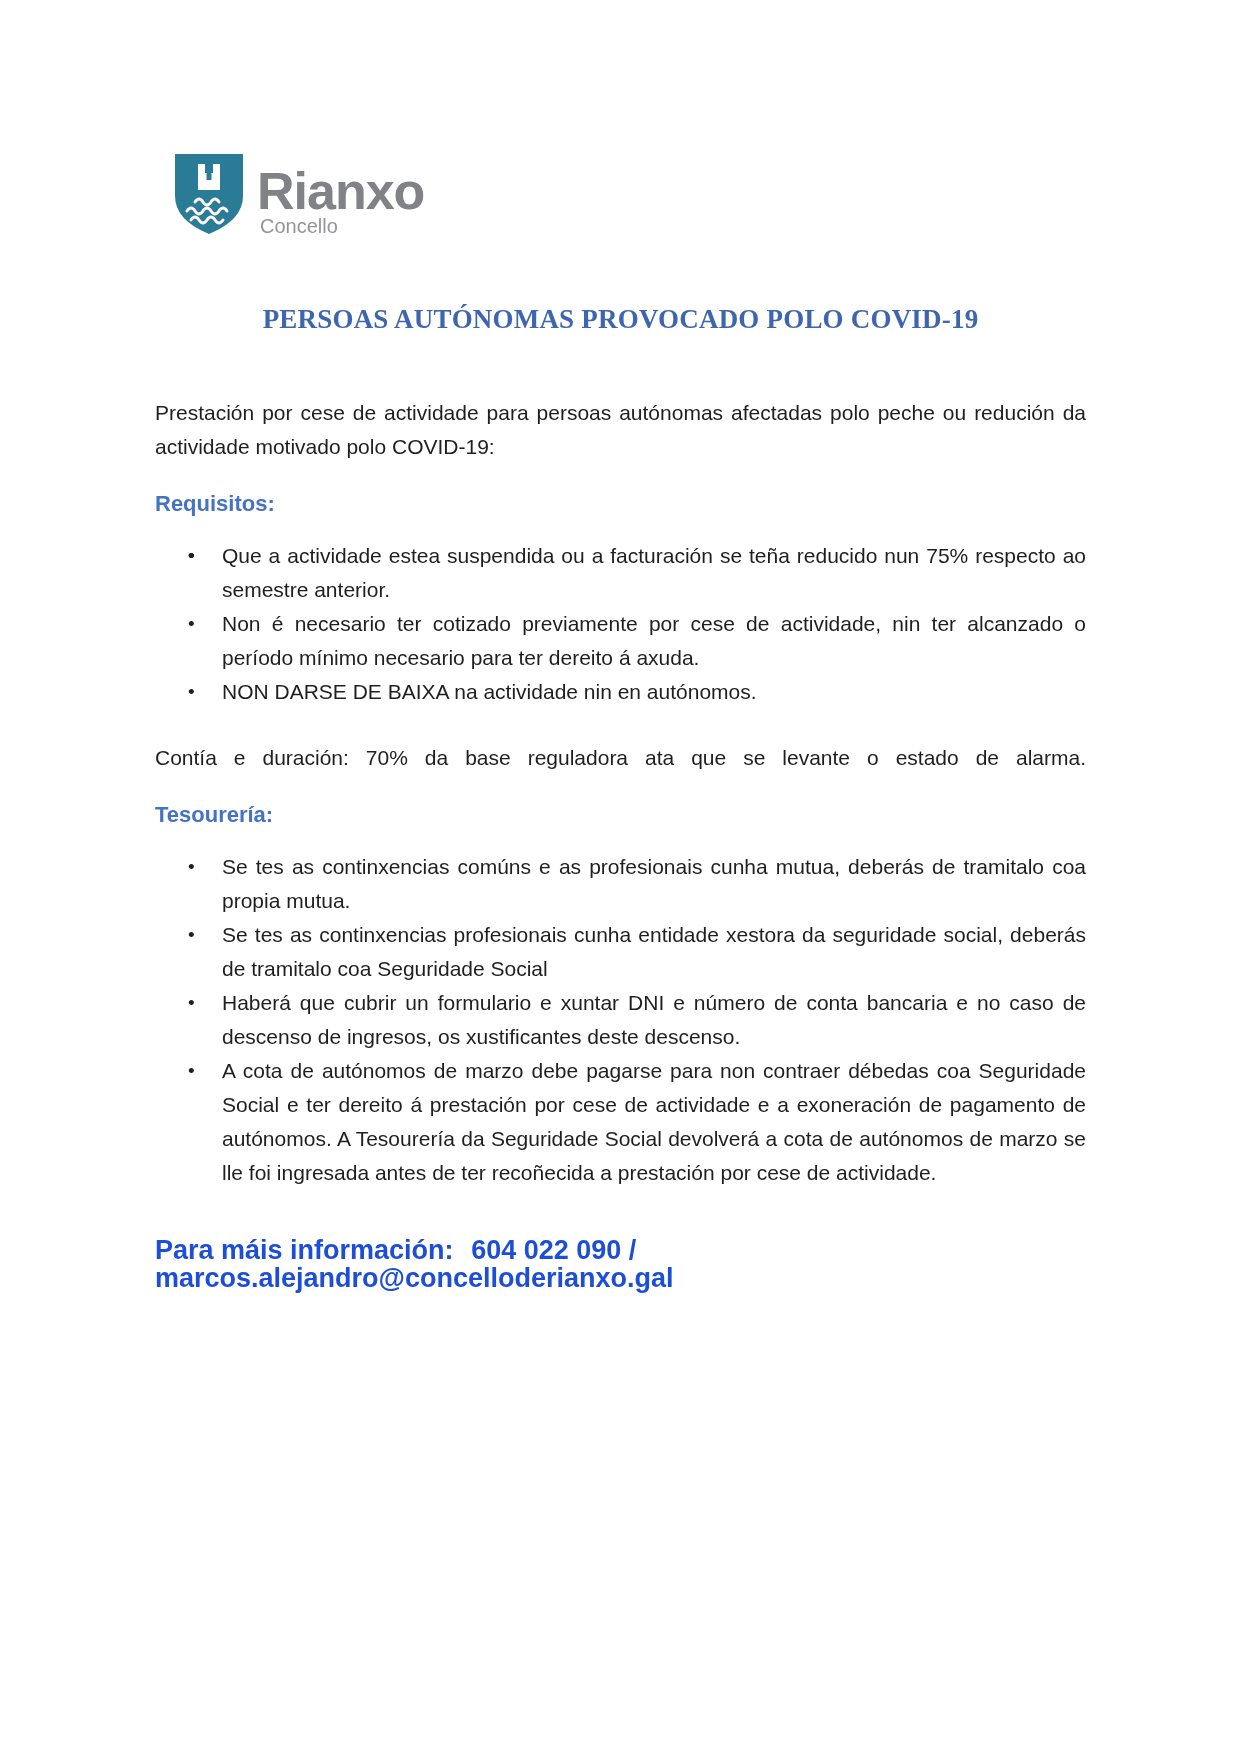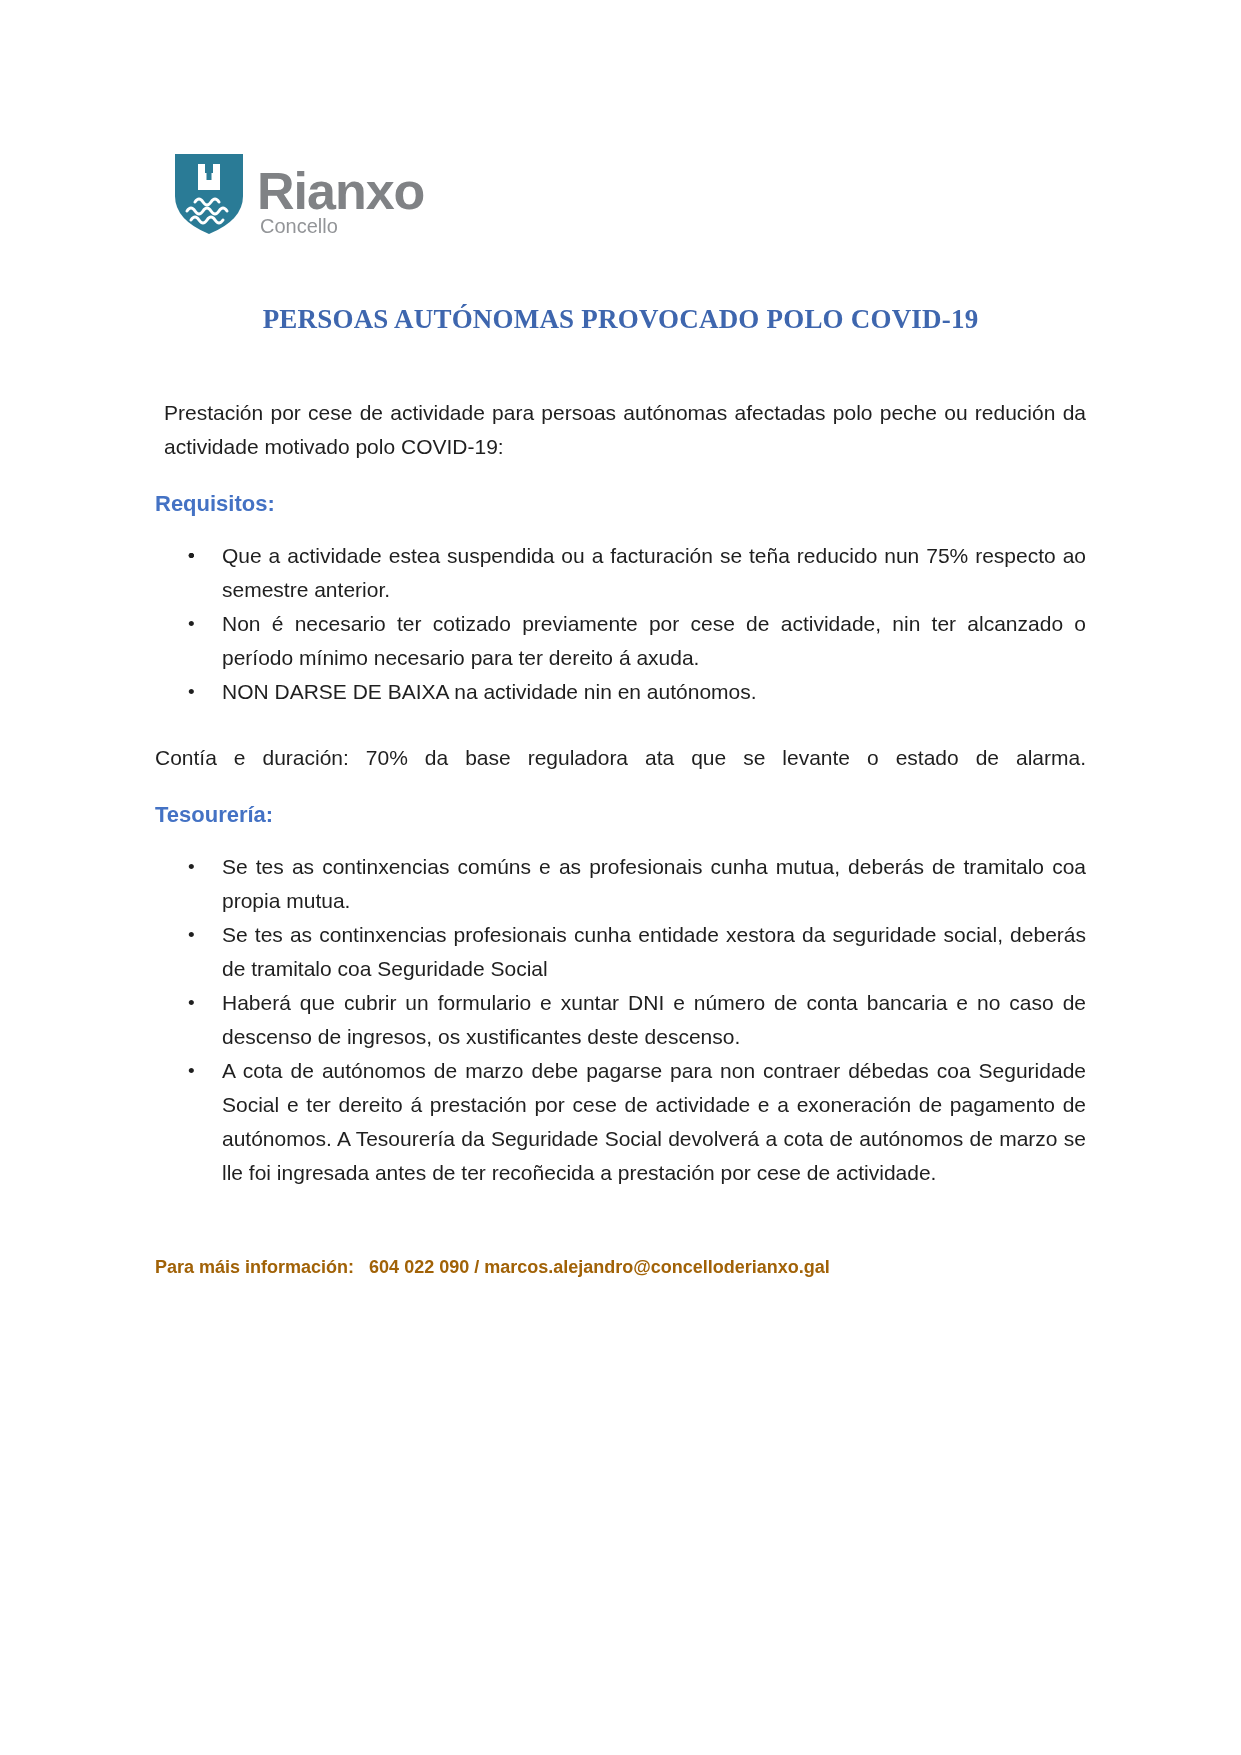--- a/index.html
+++ b/index.html
@@ -53,21 +53,21 @@
     letter-spacing: 0.2px;
   }
 
   
   .para {
     margin: 0;
     font-size: 21px;
     line-height: 34px;
     text-align: justify;
   }
-  .intro { margin-top: 52px; margin-left: 9px; }
+  .intro { margin-top: 52px; }
   .force-justify { text-align-last: justify; }
 
   .section-heading {
     margin-top: 26px;
     font-size: 22px;
     font-weight: bold;
     color: #4472c4;
     line-height: 27px;
   }
 
@@ -86,24 +86,24 @@
   ul.bullets li .marker {
     position: absolute;
     left: 33px;
     top: 0;
     font-size: 19px;
   }
 
   .contia { margin-top: 32px; }
 
   .footer-line {
-    margin-top: 63px;
-    font-size: 18px;
+    margin-top: 46px;
+    font-size: 27px;
     font-weight: bold;
-    color: #a16207;
+    color: #1d4ed8;
     line-height: 28px;
   }
   .footer-line .contact { margin-left: 10px; }
 </style>
 </head>
 <body>
 
 <div class="page">
 
   <div class="logo-row">

